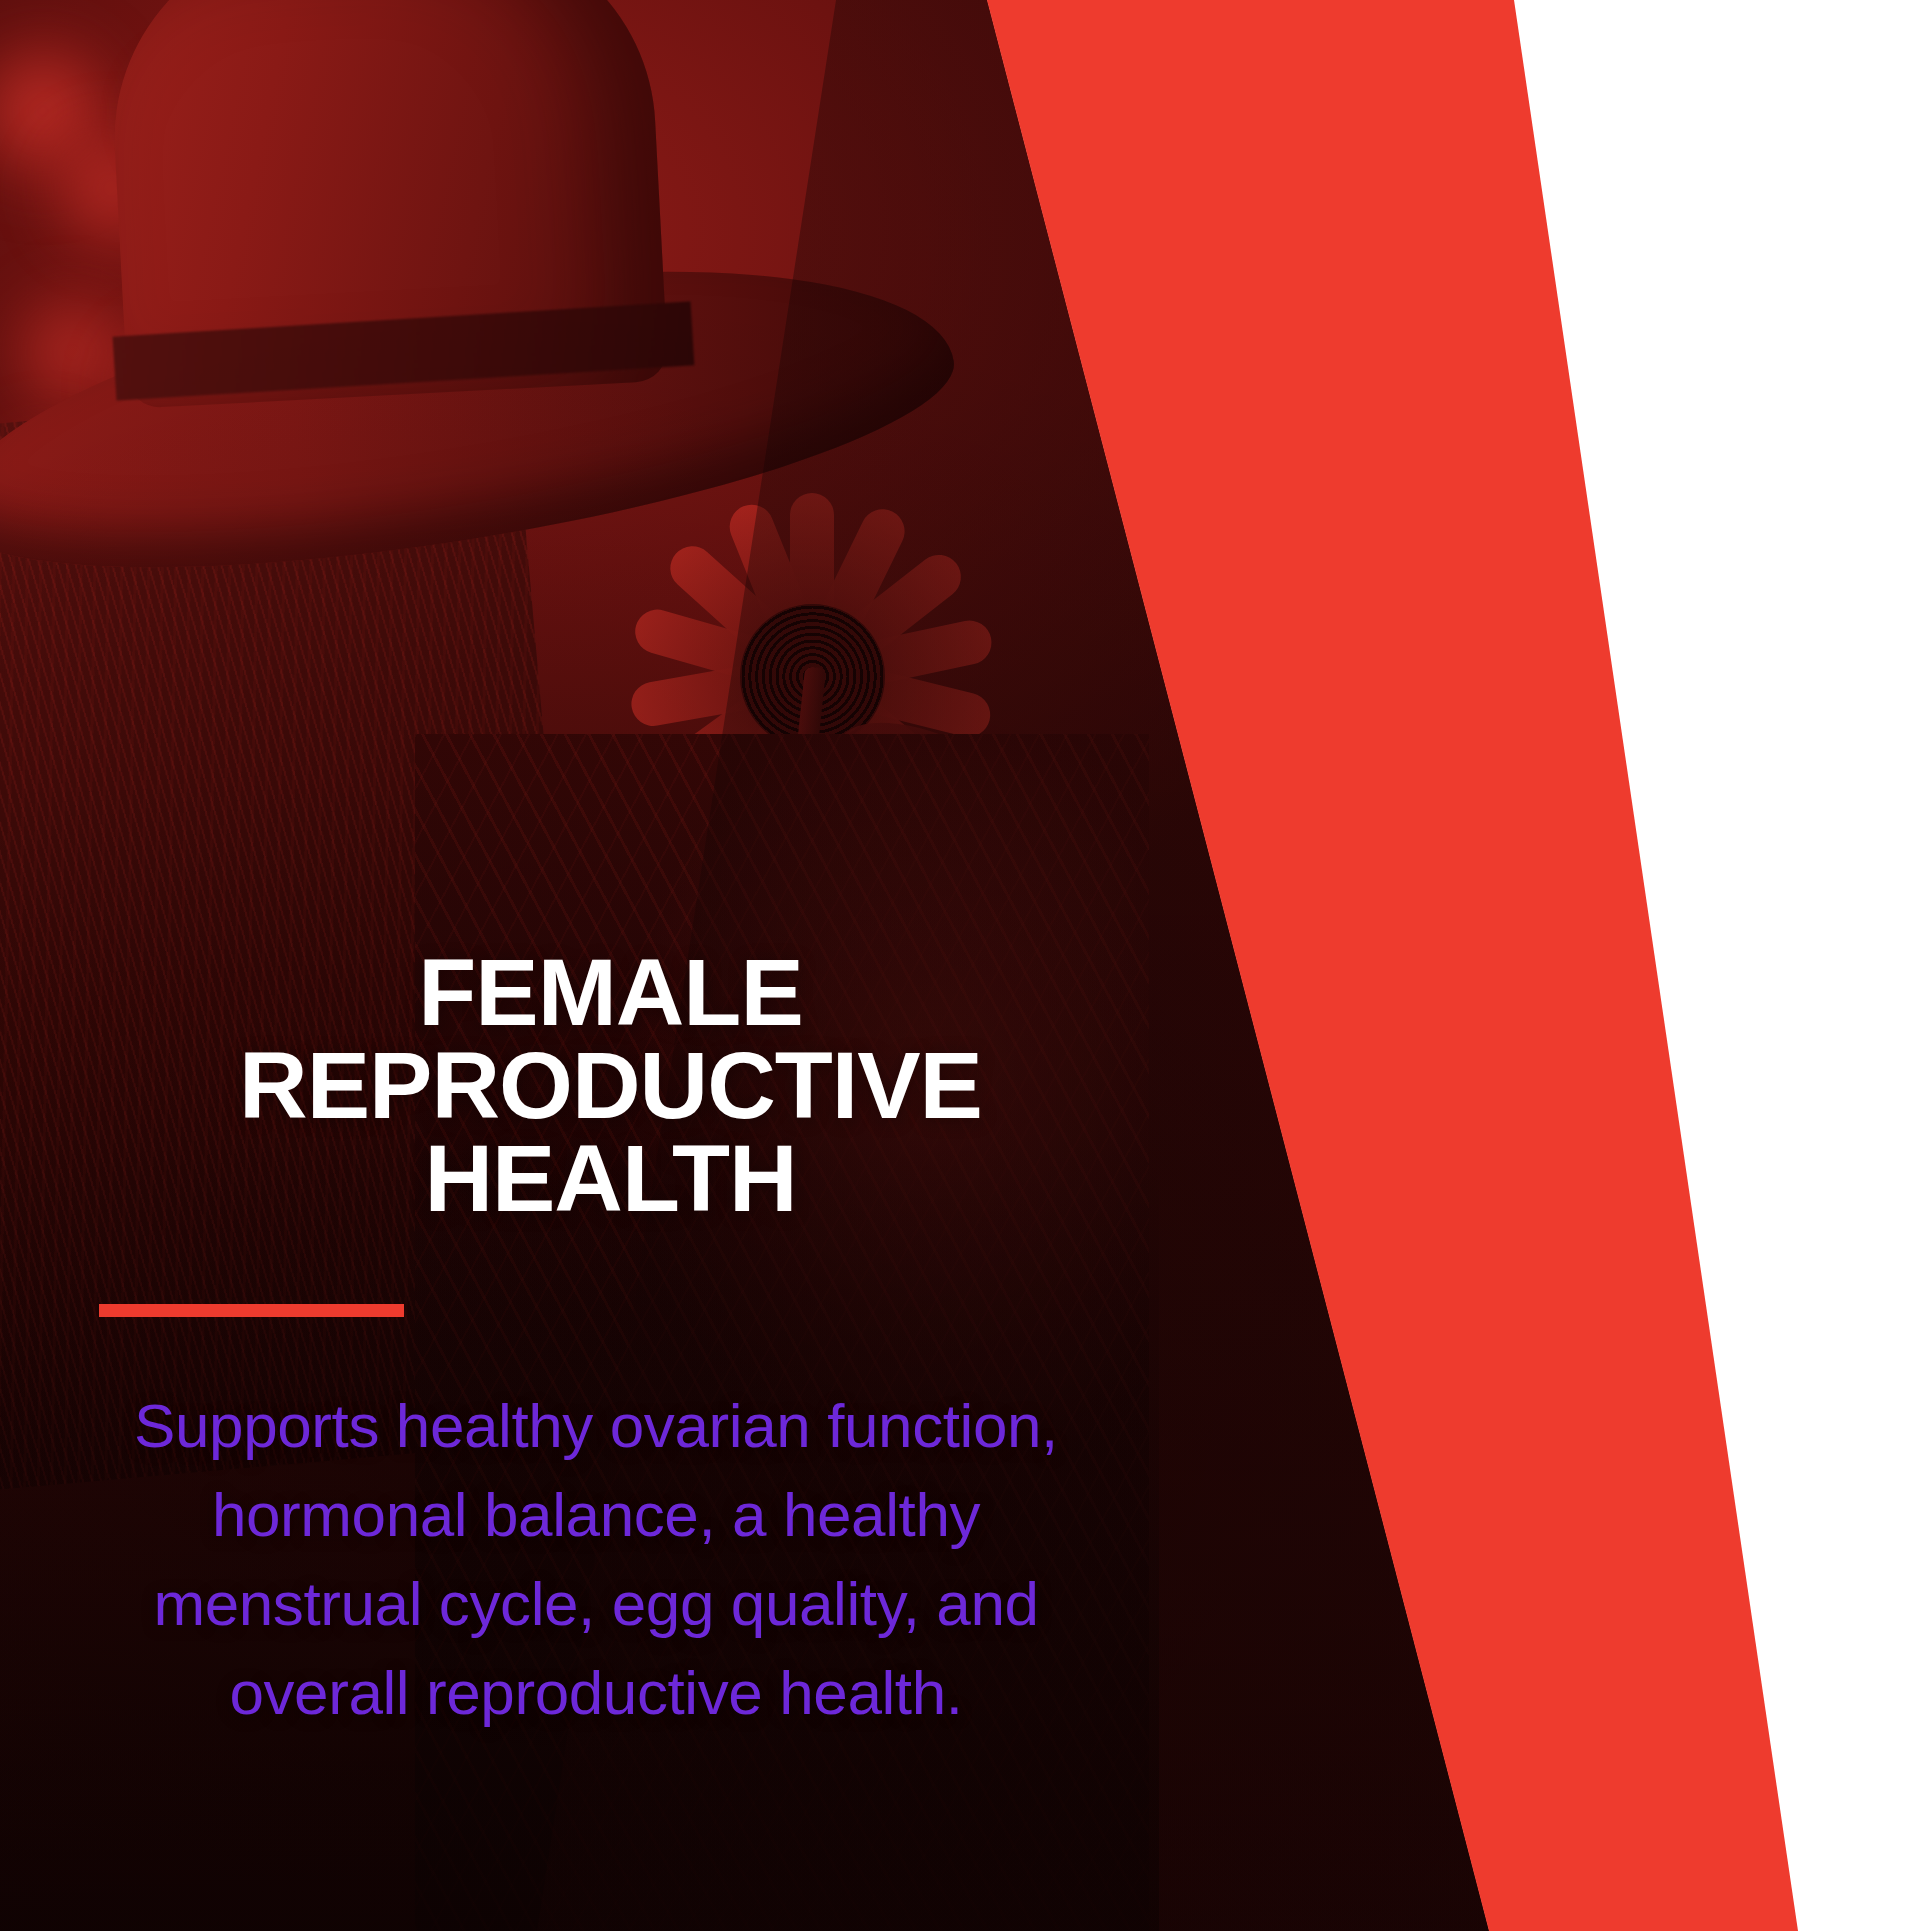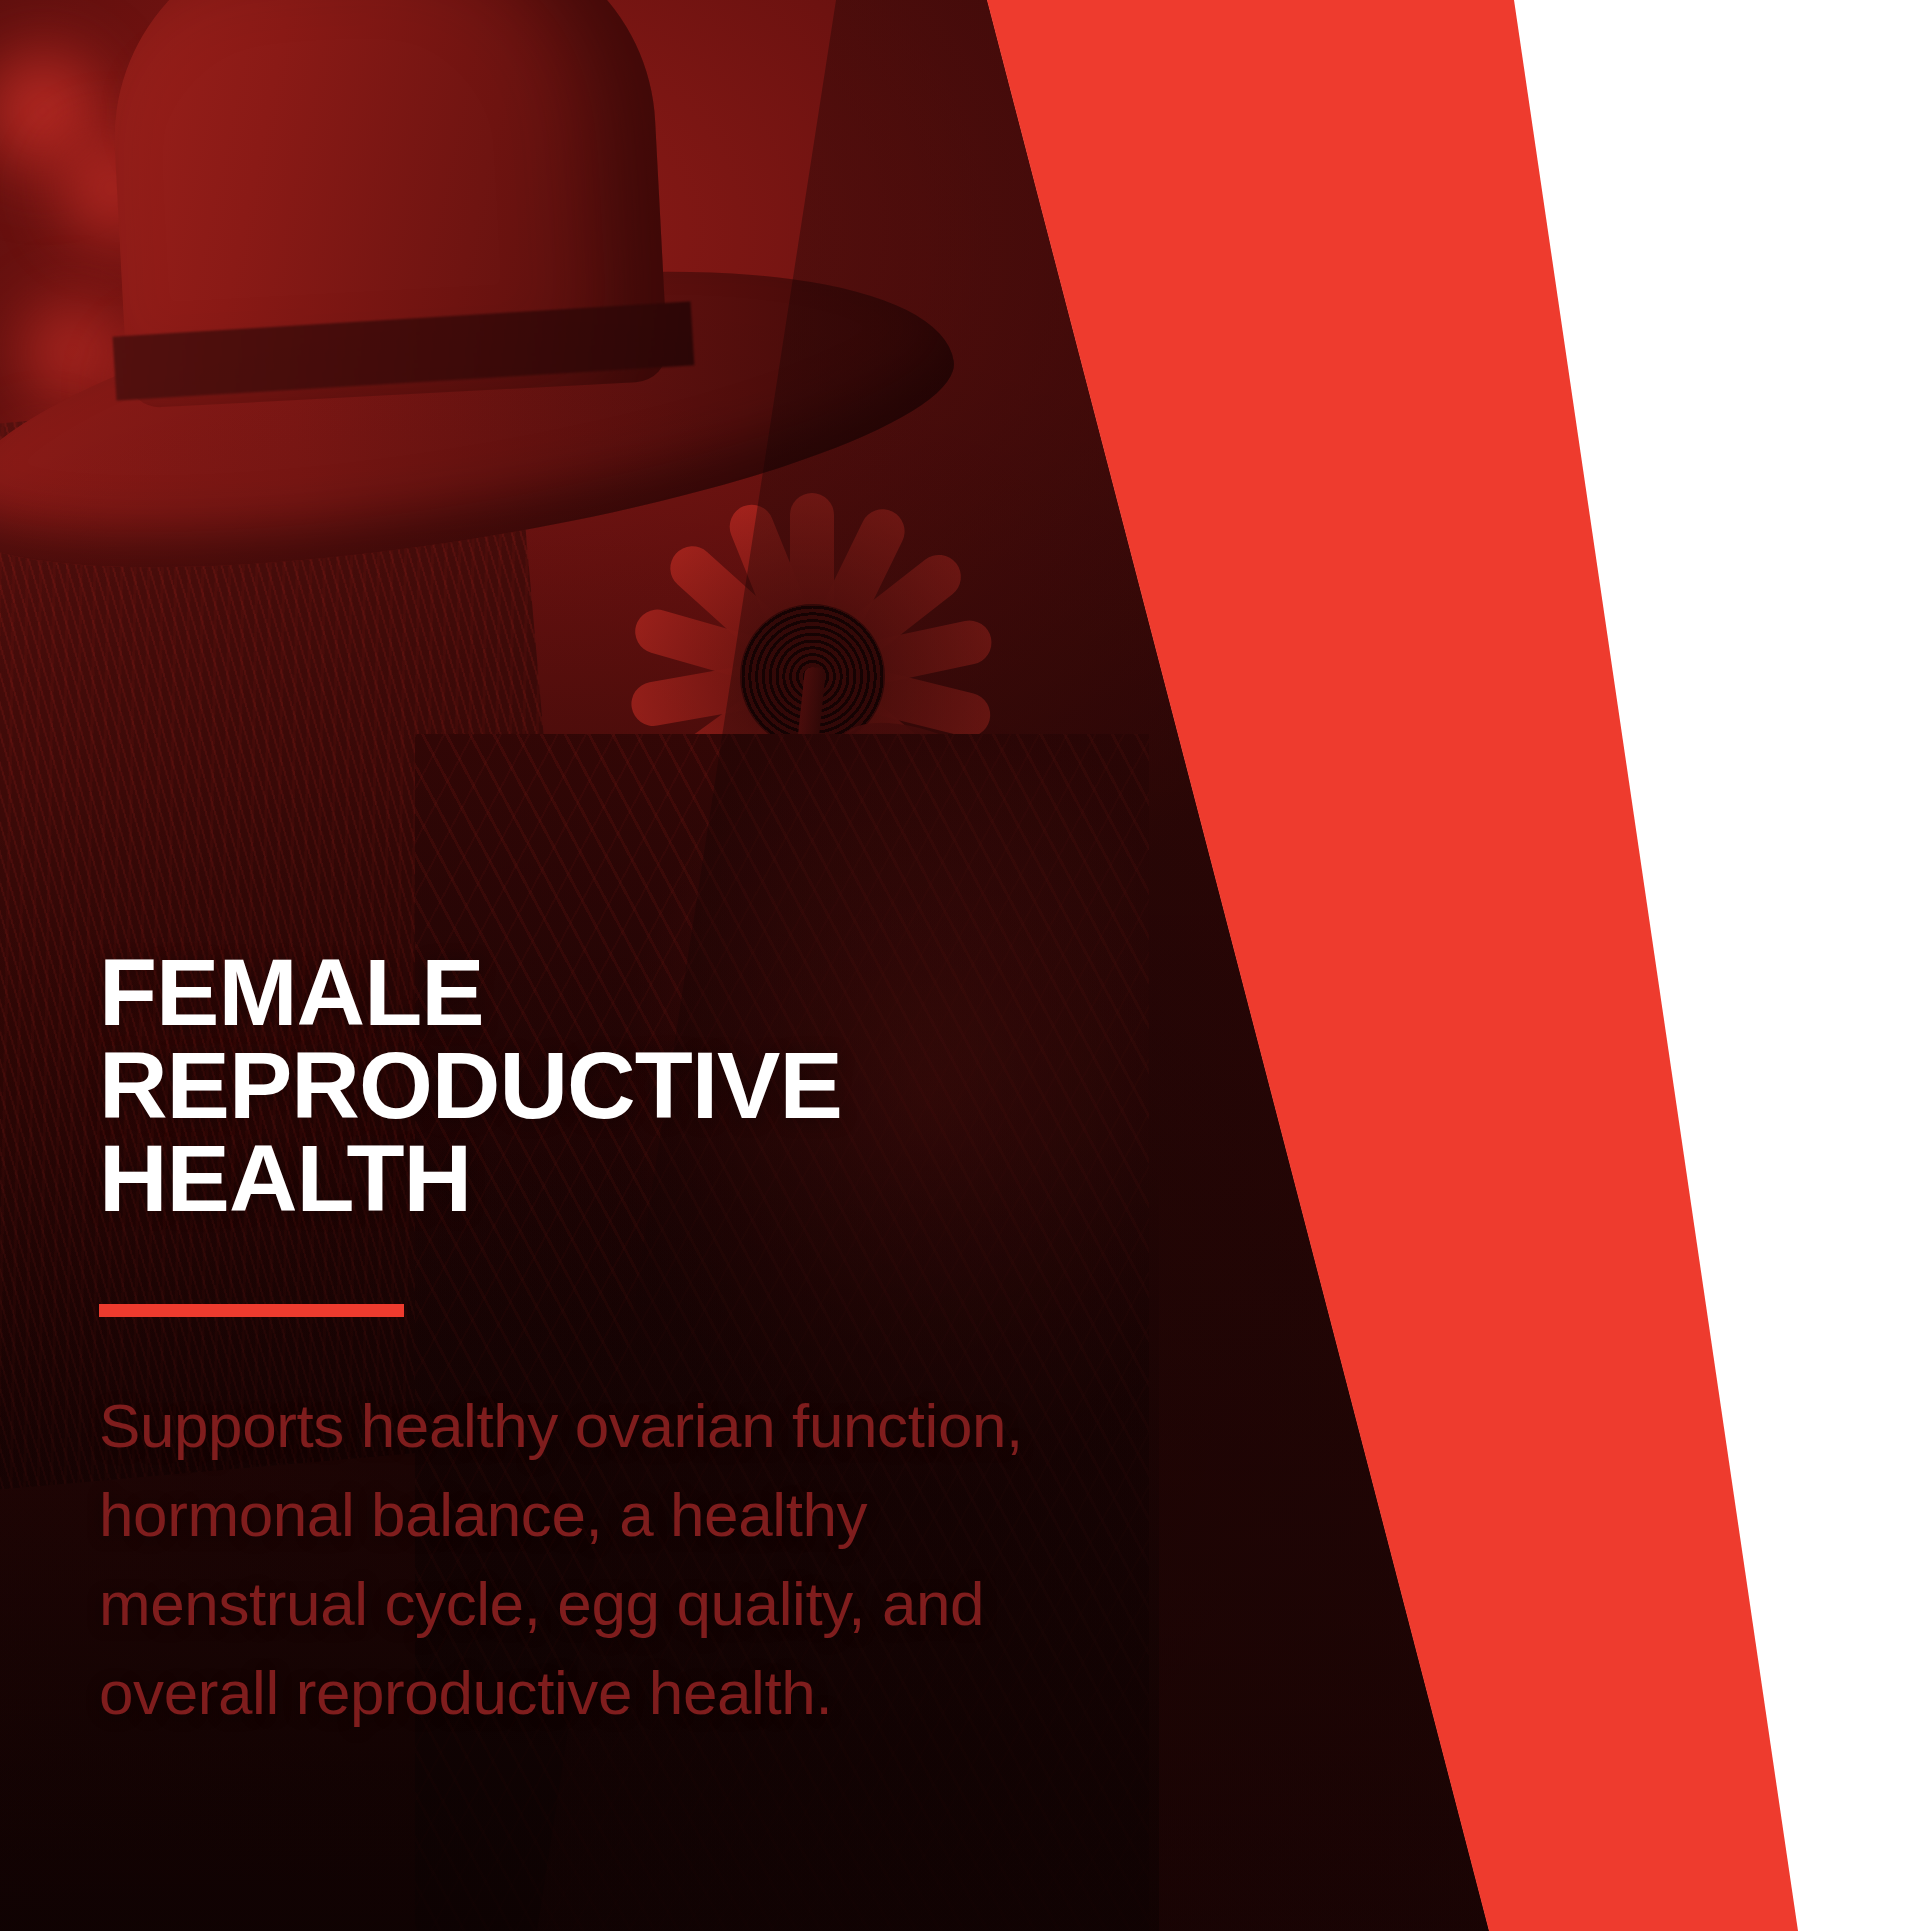--- a/index.html
+++ b/index.html
@@ -7,20 +7,21 @@
     padding: 0;
     background: #ffffff;
   }
   #banner {
     position: relative;
     width: 1931px;
     height: 1931px;
     overflow: hidden;
     background: #ffffff;
     font-family: "Liberation Sans", sans-serif;
+    text-align: center;
   }
 
   
   .photo-layer {
     position: absolute;
     inset: 0;
     width: 100%;
     height: 100%;
     clip-path: polygon(0 0, 987px 0, 1489px 1931px, 0 1931px);
     overflow: hidden;
@@ -184,21 +185,21 @@
   }
   .divider {
     width: 305px;
     height: 12.6px;
     margin-top: 79px;
     background: var(--accent, #ee3b2e);
   }
   .body-copy {
     margin: 0;
     margin-top: 64px;
-    color: #7f1d1d;
+    color: #6d28d9;
     font-weight: 400;
     font-size: 62px;
     line-height: 89px;
     letter-spacing: -0.4px;
     max-width: 994px;
     text-shadow: 0 1.9px 15.4px rgba(10,2,2,.42);
   }
 </style>
 </head>
 <body>

